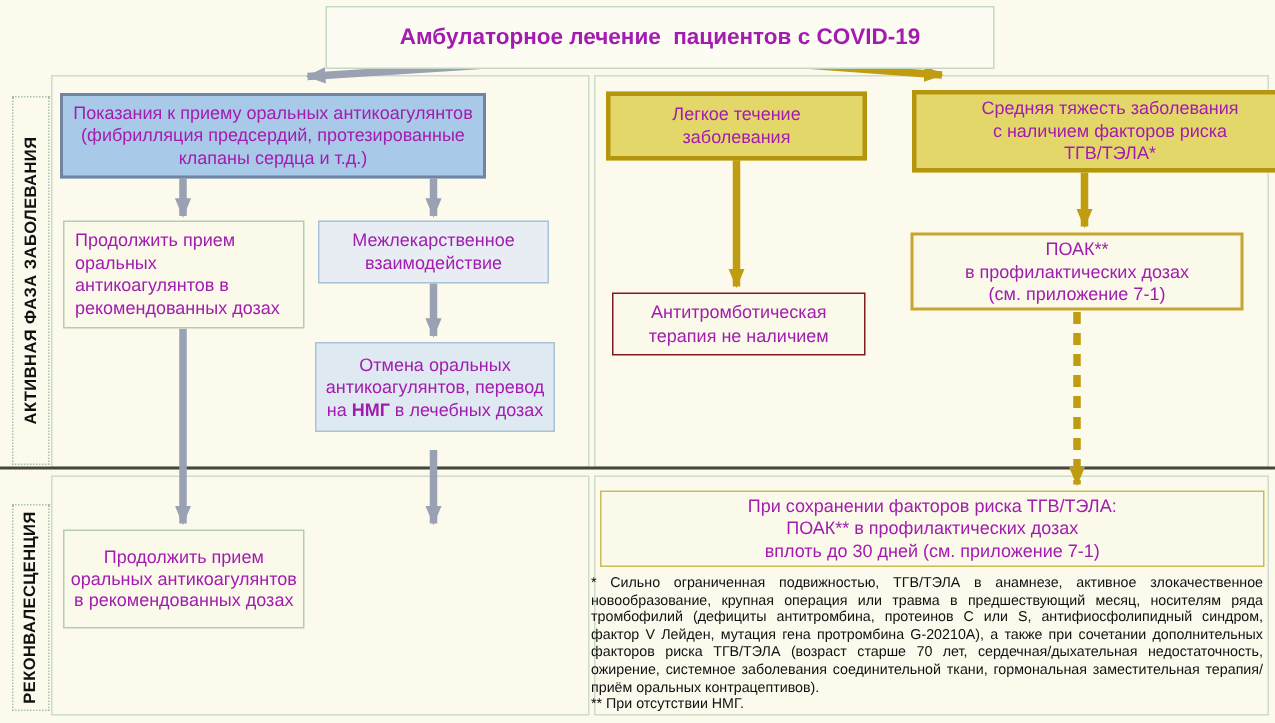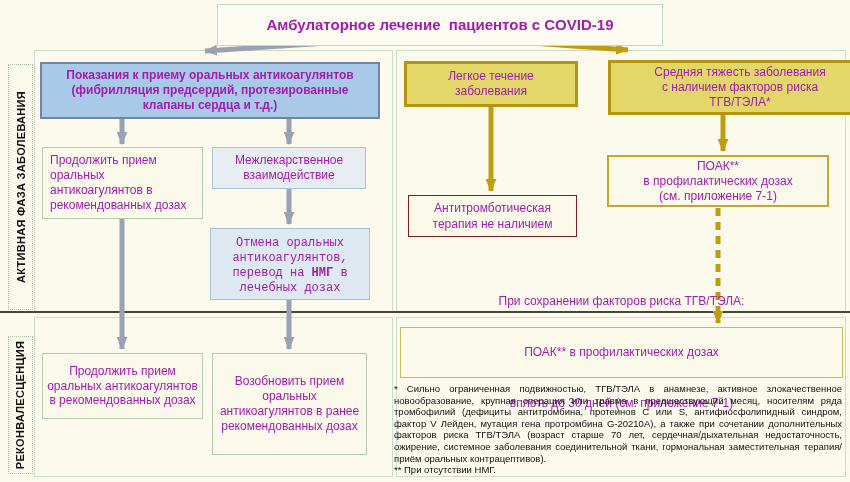--- a/index.html
+++ b/index.html
@@ -20,21 +20,21 @@
   .vlabel span{transform:rotate(-90deg);white-space:nowrap;font-weight:bold;
                font-size:11px;letter-spacing:.3px;color:#111;}
 
   .blue{background:#a9c9e9;border:2px solid #7185a1;}
   .bluetint{background:#e7edf3;border:1px solid #a9c3d6;}
   .bluetint2{background:#dfe9f2;border:1px solid #a9c3d6;}
   .creamL{background:#fbf9e9;border:1px solid #b4cdb0;}
   .yellow{background:#e4d76a;border:3px solid #b5950e;}
   .creamG1{background:#fbf9e9;border:1px solid #7f1d1d;}
   .creamG2{background:#fbf9e9;border:2px solid #c7a62e;text-align:right;}
-  .creamG3{background:#fbf9e9;border:1px solid #c9bb55;gap:36px;}
+  .creamG3{background:#fbf9e9;border:1px solid #c9bb55;}
 
   .left-align{align-items:flex-start;text-align:left;padding-left:7px;}
 
   .footnote{position:absolute;color:#101010;font-size:9.5px;line-height:11.6px;text-align:justify;}
   .footnote p{margin:0;}
 
   svg.overlay{position:absolute;left:0;top:0;pointer-events:none;}
 </style>
 </head>
 <body>
@@ -74,31 +74,30 @@
 
   <div class="box title-box" style="left:217px;top:4px;width:446px;height:28px;">Амбулаторное лечение  пациентов с COVID-19</div>
 
   <div class="vlabel" style="left:8px;top:64px;width:25px;height:246px;">
     <span>АКТИВНАЯ ФАЗА ЗАБОЛЕВАНИЯ</span>
   </div>
   <div class="vlabel" style="left:8px;top:336px;width:25px;height:138px;">
     <span>РЕКОНВАЛЕСЦЕНЦИЯ</span>
   </div>
 
-  <div class="box blue" style="left:40px;top:62px;width:340px;height:57px;font-weight:bold;">Показания к приему оральных антикоагулянтов (фибрилляция предсердий, протезированные клапаны сердца и т.д.)</div>
+  <div class="box blue" style="left:40px;top:62px;width:284px;height:57px;">Показания к приему оральных антикоагулянтов (фибрилляция предсердий, протезированные клапаны сердца и т.д.)</div>
 
   <div class="box creamL left-align" style="left:42px;top:147px;width:161px;height:72px;">Продолжить прием оральных антикоагулянтов  в рекомендованных дозах</div>
 
   <div class="box bluetint" style="left:212px;top:147px;width:154px;height:40px;">Межлекарственное взаимодействие</div>
 
-  <div class="box bluetint2" style="left:210px;top:228px;width:160px;height:72px;display:block;padding-top:7px;font-family:Liberation Mono, monospace;"><span>Отмена оральных антикоагулянтов, перевод на </span><b>НМГ</b><span> в лечебных дозах</span></div>
+  <div class="box bluetint2" style="left:210px;top:228px;width:160px;height:60px;display:block;padding-top:7px;"><span>Отмена оральных антикоагулянтов, перевод на </span><b>НМГ</b><span> в лечебных дозах</span></div>
 
   <div class="box creamL" style="left:42px;top:353px;width:161px;height:66px;line-height:14.5px;">Продолжить прием оральных антикоагулянтов  в рекомендованных дозах</div>
 
-  <div class="box creamL" style="left:212px;top:353px;width:155px;height:102px;">Возобновить прием оральных антикоагулянтов в ранее рекомендованных дозах</div>
 
   <div class="box yellow" style="left:404px;top:61px;width:174px;height:21px;line-height:15px;">
     <div>Легкое течение</div>
     <div>заболевания</div>
   </div>
 
   <div class="box yellow" style="left:608px;top:60px;width:264px;height:55px;line-height:15px;">
     <div>Средняя тяжесть заболевания</div>
     <div>с наличием факторов риска</div>
     <div>ТГВ/ТЭЛА*</div>

